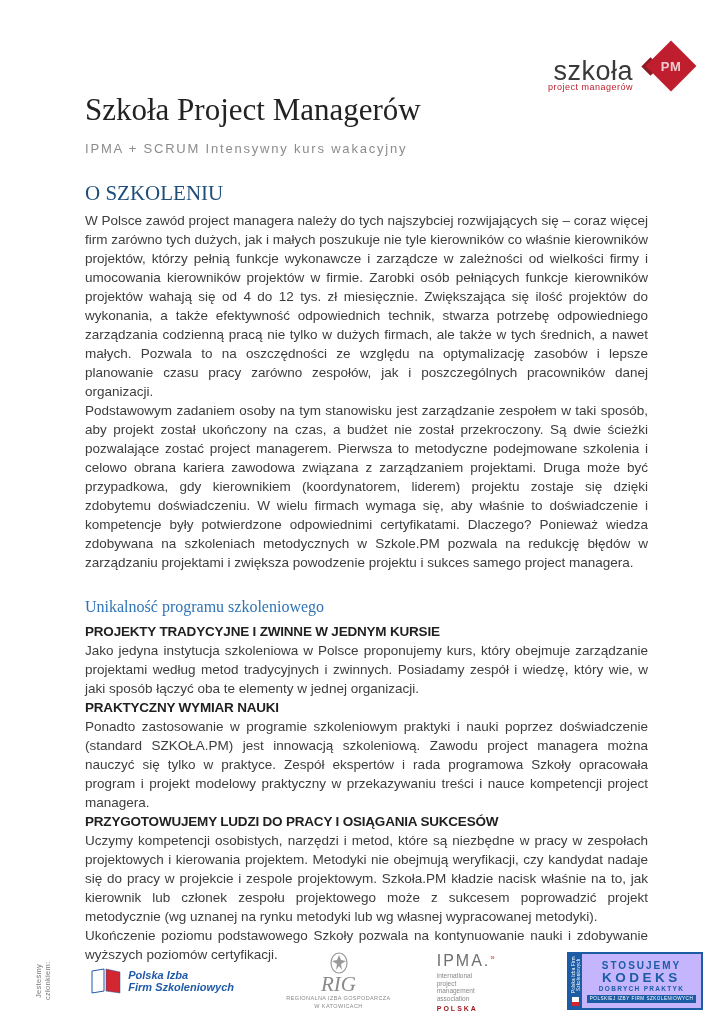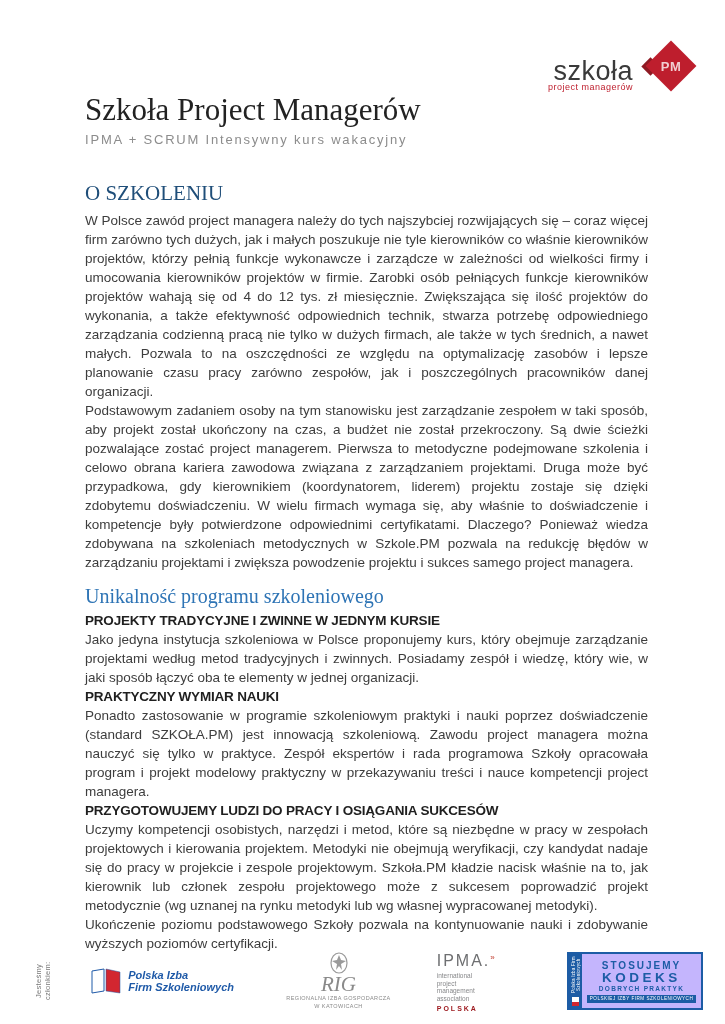--- a/index.html
+++ b/index.html
@@ -13,25 +13,25 @@
   .brand-word{font-size:27px;color:#3a3a3a;letter-spacing:0.5px;line-height:24px;font-weight:500;}
   .brand-tag{font-size:9px;color:#be1e2d;letter-spacing:0.5px;margin-top:-1px;}
   .diamond-wrap{position:relative;width:52px;height:52px;}
   .diamond-big{position:absolute;left:10px;top:8px;width:36px;height:36px;background:#be1e2d;transform:rotate(45deg);}
   .diamond-small{position:absolute;left:1px;top:20px;width:13px;height:13px;background:#8e1a23;transform:rotate(45deg);}
   .diamond-pm{position:absolute;left:10px;top:8px;width:36px;height:36px;display:flex;align-items:center;justify-content:center;
     color:rgba(255,255,255,0.78);font-size:13px;font-weight:bold;letter-spacing:0.5px;}
   
   .doc-header{position:absolute;left:85px;top:92px;width:565px;}
   .doc-title{font-family:"Liberation Serif",serif;font-size:31px;font-weight:400;color:#222222;margin:0;line-height:36px;}
-  .doc-subtitle{font-size:13px;color:#8c8c8c;letter-spacing:1.8px;margin-top:4px;}
+  .doc-subtitle{font-size:13px;color:#8c8c8c;letter-spacing:1.8px;margin-top:13px;}
   
   .content{position:absolute;left:85px;top:181px;width:563px;}
   .h-blue1{font-family:"Liberation Serif",serif;font-size:21px;font-weight:400;color:#1f4e79;margin:0 0 5px 0;line-height:25px;}
-  .h-blue2{font-family:"Liberation Serif",serif;font-size:20px;font-weight:400;color:#2e74b5;margin:12px 0 3px 0;line-height:24px;}
+  .h-blue2{font-family:"Liberation Serif",serif;font-size:16px;font-weight:400;color:#2e74b5;margin:23px 0 3px 0;line-height:24px;}
   .content p{font-size:13.5px;line-height:19px;text-align:justify;margin:0;color:#3d3d3d;}
   .h-sub{font-size:13.5px;line-height:19px;font-weight:700;color:#1f1f1f;margin:0;letter-spacing:-0.2px;}
   
   .footer{position:absolute;left:34px;right:22px;top:940px;height:82px;display:flex;align-items:center;justify-content:space-between;}
   .member-label{writing-mode:vertical-rl;transform:rotate(180deg);font-size:7.5px;color:#777;letter-spacing:0.3px;height:60px;text-align:center;}
   
   .bcc{display:flex;flex-direction:column;align-items:center;width:112px;}
   .bcc-square{width:19px;height:25px;background:#c01722;margin-bottom:3px;}
   .bcc-name{font-family:"Liberation Serif",serif;font-size:13px;color:#23303e;white-space:nowrap;}
   .bcc-club{font-size:12px;font-weight:700;color:#c01722;margin-top:0px;}

